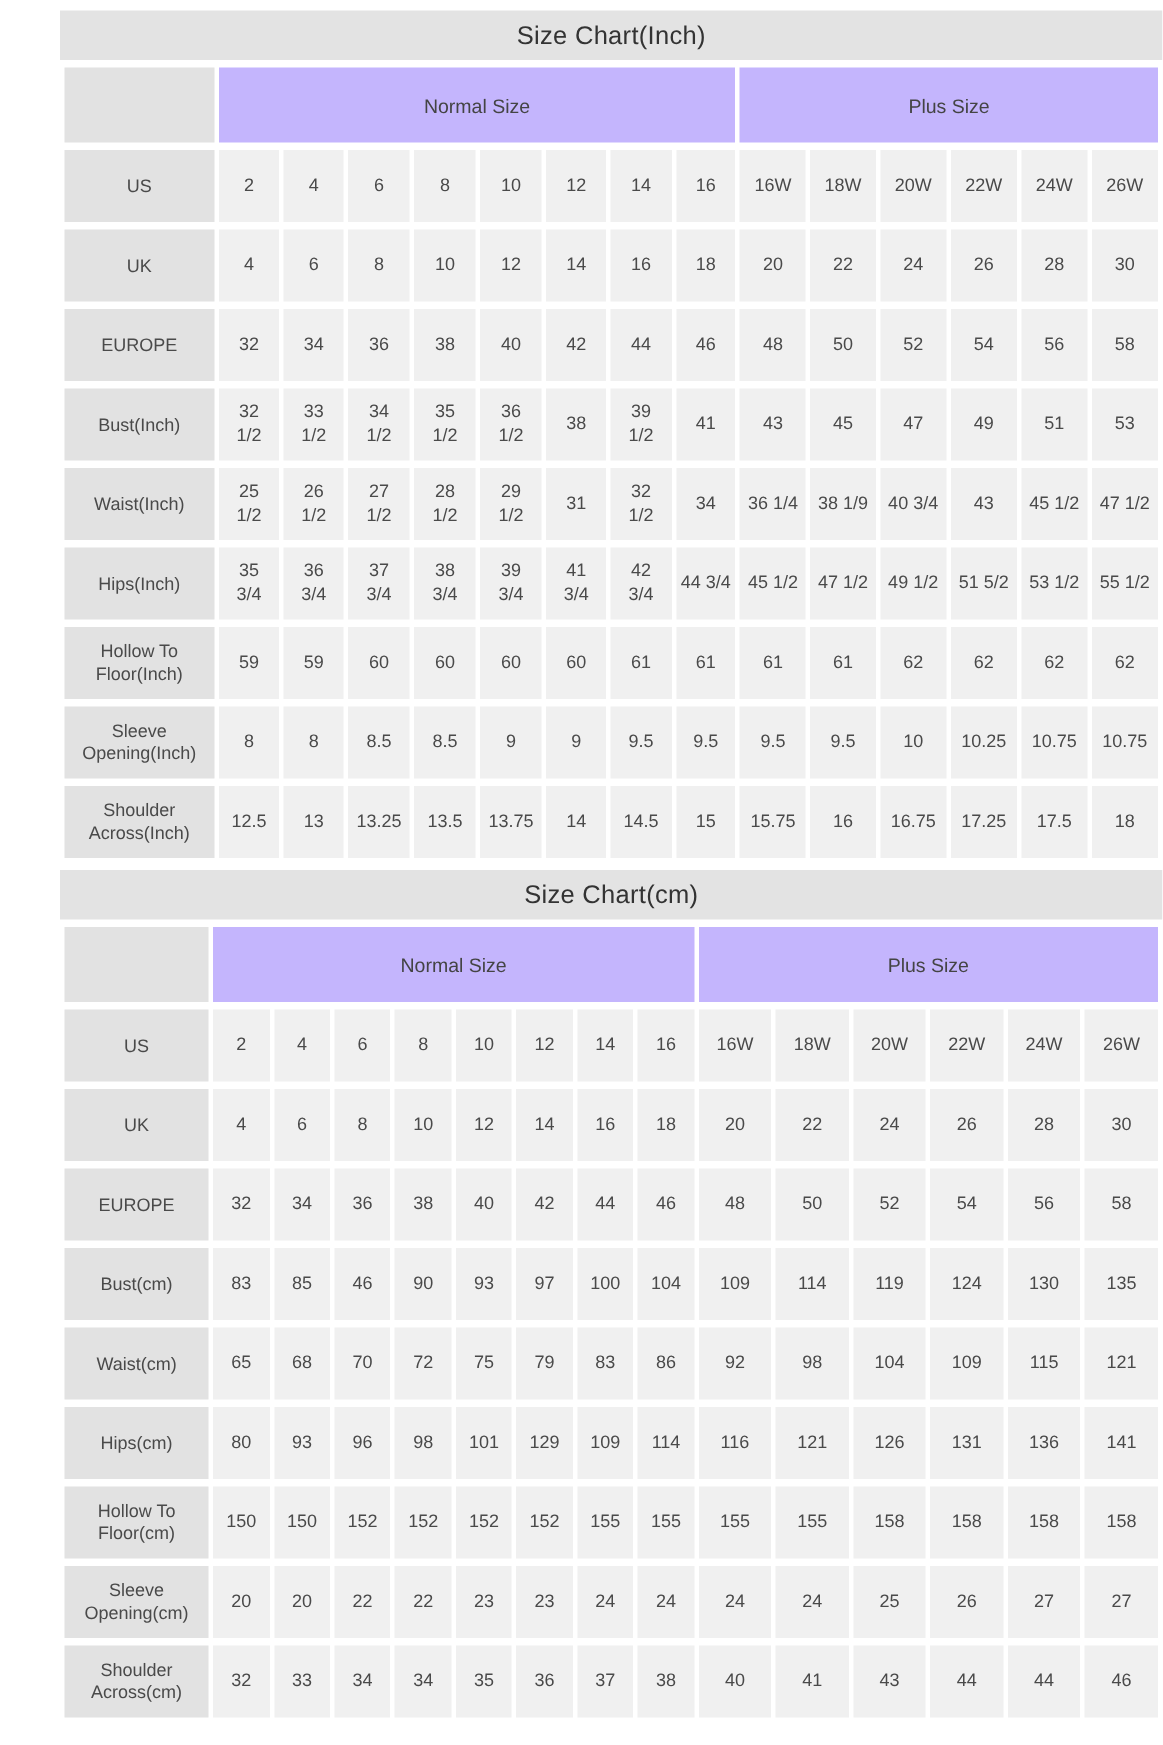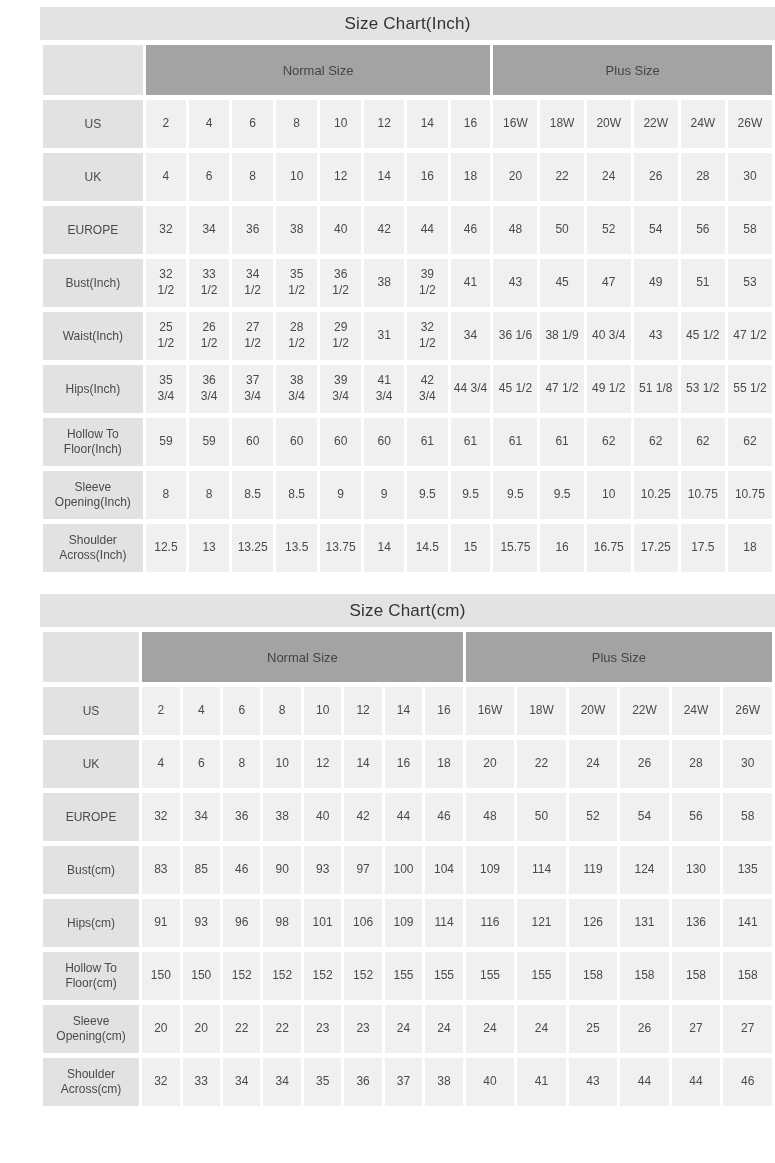--- a/index.html
+++ b/index.html
@@ -7,21 +7,21 @@
     padding: 0;
     background: #ffffff;
     font-family: "Liberation Sans", sans-serif;
   }
   .page {
     width: 775px;
     padding: 7px 0 3px 0;
     background: #ffffff;
   }
   section.chart { margin: 0; padding-left: 40px; }
-  section.chart + section.chart { margin-top: 17px; }
+  section.chart + section.chart { margin-top: 3px; }
   .chart-title {
     height: 33px;
     line-height: 33px;
     text-align: center;
     background: #e3e3e3;
     color: #333333;
     font-size: 17px;
     letter-spacing: 0.2px;
   }
   table.size-table {
@@ -31,21 +31,21 @@
     margin: 0 auto;
   }
   th, td {
     padding: 0;
     text-align: center;
     vertical-align: middle;
     font-weight: normal;
     box-sizing: border-box;
   }
   .group-cell {
-    background: #a3a3a3;
+    background: #c4b5fd;
     color: #444444;
     font-size: 13px;
     height: 50px;
   }
   .corner {
     background: #e2e2e2;
   }
   .label-cell {
     background: #e2e2e2;
     color: #4a4a4a;
@@ -185,21 +185,21 @@
               <td class="value-cell">27
 1/2</td>
               <td class="value-cell">28
 1/2</td>
               <td class="value-cell">29
 1/2</td>
               <td class="value-cell">31</td>
               <td class="value-cell">32
 1/2</td>
               <td class="value-cell">34</td>
-              <td class="value-cell">36 1/6</td>
+              <td class="value-cell">36 1/4</td>
               <td class="value-cell">38 1/9</td>
               <td class="value-cell">40 3/4</td>
               <td class="value-cell">43</td>
               <td class="value-cell">45 1/2</td>
               <td class="value-cell">47 1/2</td>
             </tr>
             <tr>
               <th class="label-cell">Hips(Inch)</th>
               <td class="value-cell">35
 3/4</td>
@@ -212,21 +212,21 @@
               <td class="value-cell">39
 3/4</td>
               <td class="value-cell">41
 3/4</td>
               <td class="value-cell">42
 3/4</td>
               <td class="value-cell">44 3/4</td>
               <td class="value-cell">45 1/2</td>
               <td class="value-cell">47 1/2</td>
               <td class="value-cell">49 1/2</td>
-              <td class="value-cell">51 1/8</td>
+              <td class="value-cell">51 5/2</td>
               <td class="value-cell">53 1/2</td>
               <td class="value-cell">55 1/2</td>
             </tr>
             <tr>
               <th class="label-cell">Hollow To Floor(Inch)</th>
               <td class="value-cell">59</td>
               <td class="value-cell">59</td>
               <td class="value-cell">60</td>
               <td class="value-cell">60</td>
               <td class="value-cell">60</td>
@@ -368,27 +368,44 @@
               <td class="value-cell">100</td>
               <td class="value-cell">104</td>
               <td class="value-cell">109</td>
               <td class="value-cell">114</td>
               <td class="value-cell">119</td>
               <td class="value-cell">124</td>
               <td class="value-cell">130</td>
               <td class="value-cell">135</td>
             </tr>
             <tr>
+              <th class="label-cell">Waist(cm)</th>
+              <td class="value-cell">65</td>
+              <td class="value-cell">68</td>
+              <td class="value-cell">70</td>
+              <td class="value-cell">72</td>
+              <td class="value-cell">75</td>
+              <td class="value-cell">79</td>
+              <td class="value-cell">83</td>
+              <td class="value-cell">86</td>
+              <td class="value-cell">92</td>
+              <td class="value-cell">98</td>
+              <td class="value-cell">104</td>
+              <td class="value-cell">109</td>
+              <td class="value-cell">115</td>
+              <td class="value-cell">121</td>
+            </tr>
+            <tr>
               <th class="label-cell">Hips(cm)</th>
-              <td class="value-cell">91</td>
+              <td class="value-cell">80</td>
               <td class="value-cell">93</td>
               <td class="value-cell">96</td>
               <td class="value-cell">98</td>
               <td class="value-cell">101</td>
-              <td class="value-cell">106</td>
+              <td class="value-cell">129</td>
               <td class="value-cell">109</td>
               <td class="value-cell">114</td>
               <td class="value-cell">116</td>
               <td class="value-cell">121</td>
               <td class="value-cell">126</td>
               <td class="value-cell">131</td>
               <td class="value-cell">136</td>
               <td class="value-cell">141</td>
             </tr>
             <tr>

